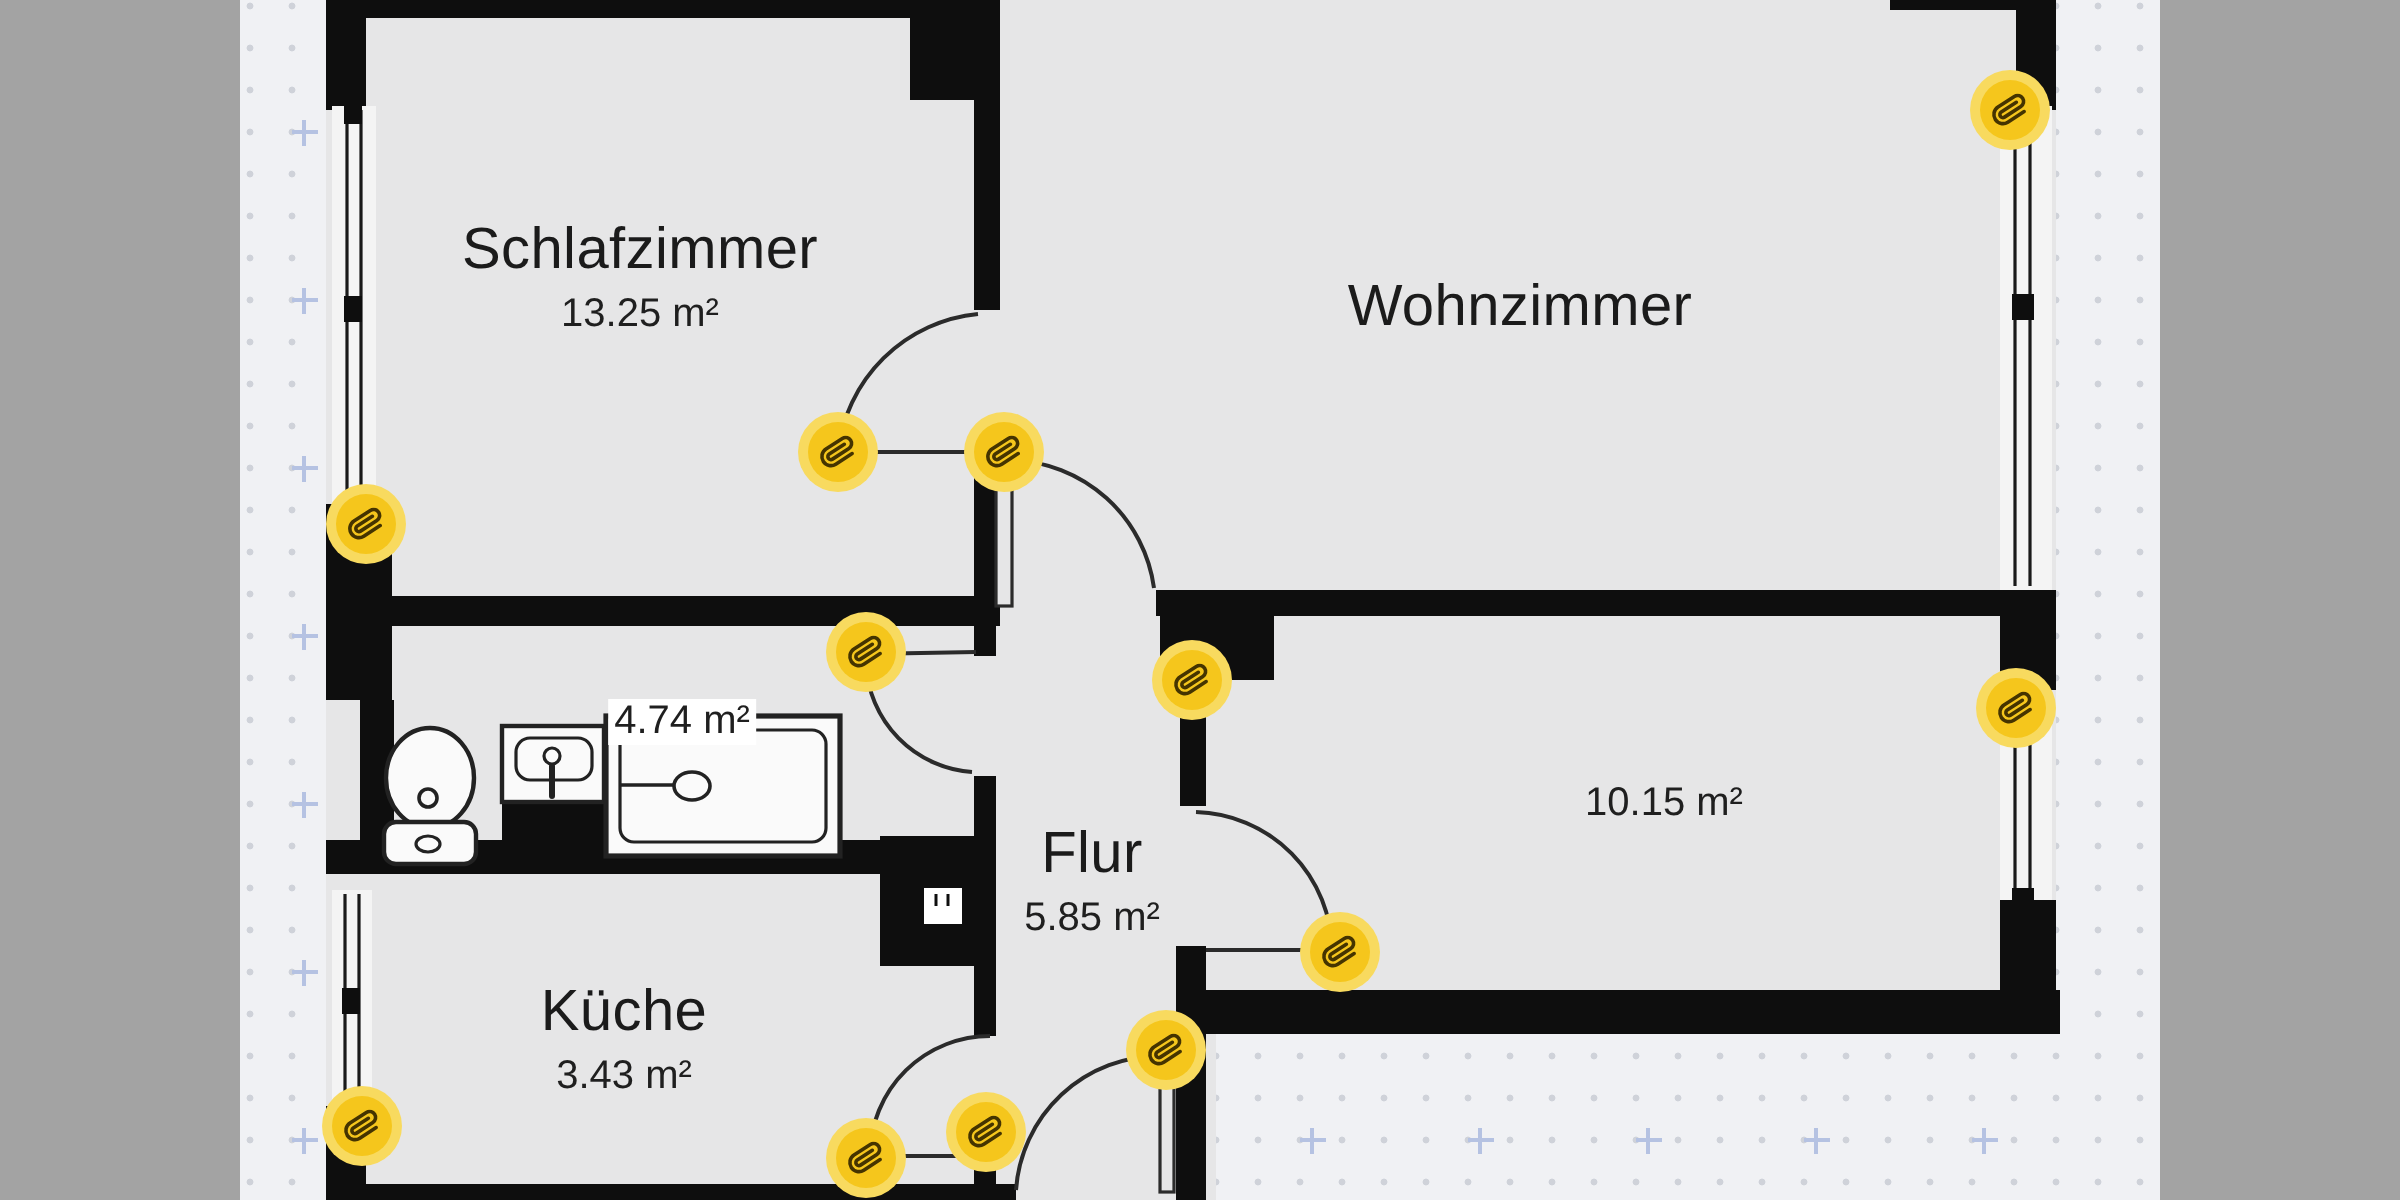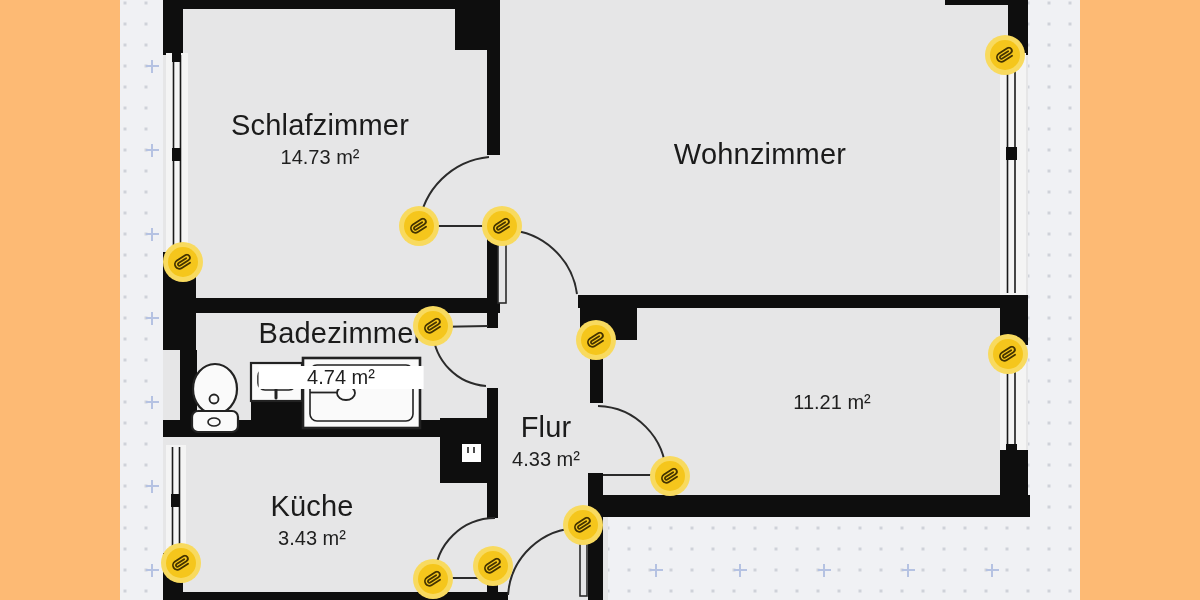--- a/index.html
+++ b/index.html
@@ -1,16 +1,16 @@
 <!DOCTYPE html>
 <html><head>
 <meta charset="utf-8">
 <style>
   html,body{margin:0;padding:0;background:#ffffff;}
-  #stage{position:relative;width:1200px;height:600px;overflow:hidden;background:#fdba74;
+  #stage{position:relative;width:1200px;height:600px;overflow:hidden;background:#a3a3a3;
          font-family:"Liberation Sans","DejaVu Sans",sans-serif;}
   
   #canvas{position:absolute;left:120px;top:0;width:960px;height:600px;
     background-color:#f0f1f4;
     background-image:radial-gradient(circle,#cfd2d9 1.5px,rgba(0,0,0,0) 1.9px);
     background-size:21px 21px;background-position:15.5px 13.5px;}
   .plus{position:absolute;width:13px;height:13px;pointer-events:none;}
   .plus::before{content:"";position:absolute;left:0;top:5.5px;width:13px;height:2px;background:#b5c2e2;}
   .plus::after{content:"";position:absolute;left:5.5px;top:0;width:2px;height:13px;background:#b5c2e2;}
   #plan-svg{position:absolute;left:120px;top:0;}
@@ -212,35 +212,34 @@
         <rect x="310" y="365" width="103" height="56" rx="7" stroke-width="1.6" fill="none"></rect>
         <ellipse cx="346" cy="393" rx="9" ry="7" stroke-width="1.8" fill="none"></ellipse>
         <line x1="310" y1="392.5" x2="337" y2="392.5" stroke-width="1.8"></line>
       </g>
     </g>
   </svg>
 
   <div id="labels">
       <div class="room-label" style="left: 320px; top: 139px;">
         <span class="room-name">Schlafzimmer</span>
-        <span class="room-area">14.73 m²</span>
+        <span class="room-area">13.25 m²</span>
       </div>
       <div class="room-label" style="left: 760px; top: 154px;">
         <span class="room-name">Wohnzimmer</span>
       </div>
       <div class="room-label area-bg" style="left: 341px; top: 353px;">
-        <span class="room-name">Badezimmer</span>
         <span class="room-area">4.74 m²</span>
       </div>
       <div class="room-label" style="left: 546px; top: 441px;">
         <span class="room-name">Flur</span>
-        <span class="room-area">4.33 m²</span>
+        <span class="room-area">5.85 m²</span>
       </div>
       <div class="room-label" style="left: 832px; top: 400px;">
-        <span class="room-area">11.21 m²</span>
+        <span class="room-area">10.15 m²</span>
       </div>
       <div class="room-label" style="left: 312px; top: 520px;">
         <span class="room-name">Küche</span>
         <span class="room-area">3.43 m²</span>
       </div>
     </div>
   <div id="markers">
       <div class="marker" style="left: 183px; top: 262px;">
         <svg viewBox="0 0 24 24" fill="none" stroke="#453400" stroke-width="2.4" stroke-linecap="round" stroke-linejoin="round">
           <path d="M21.44 11.05l-9.19 9.19a6 6 0 0 1-8.49-8.49l9.19-9.19a4 4 0 0 1 5.66 5.66l-9.2 9.19a2 2 0 0 1-2.83-2.83l8.49-8.48"></path>

